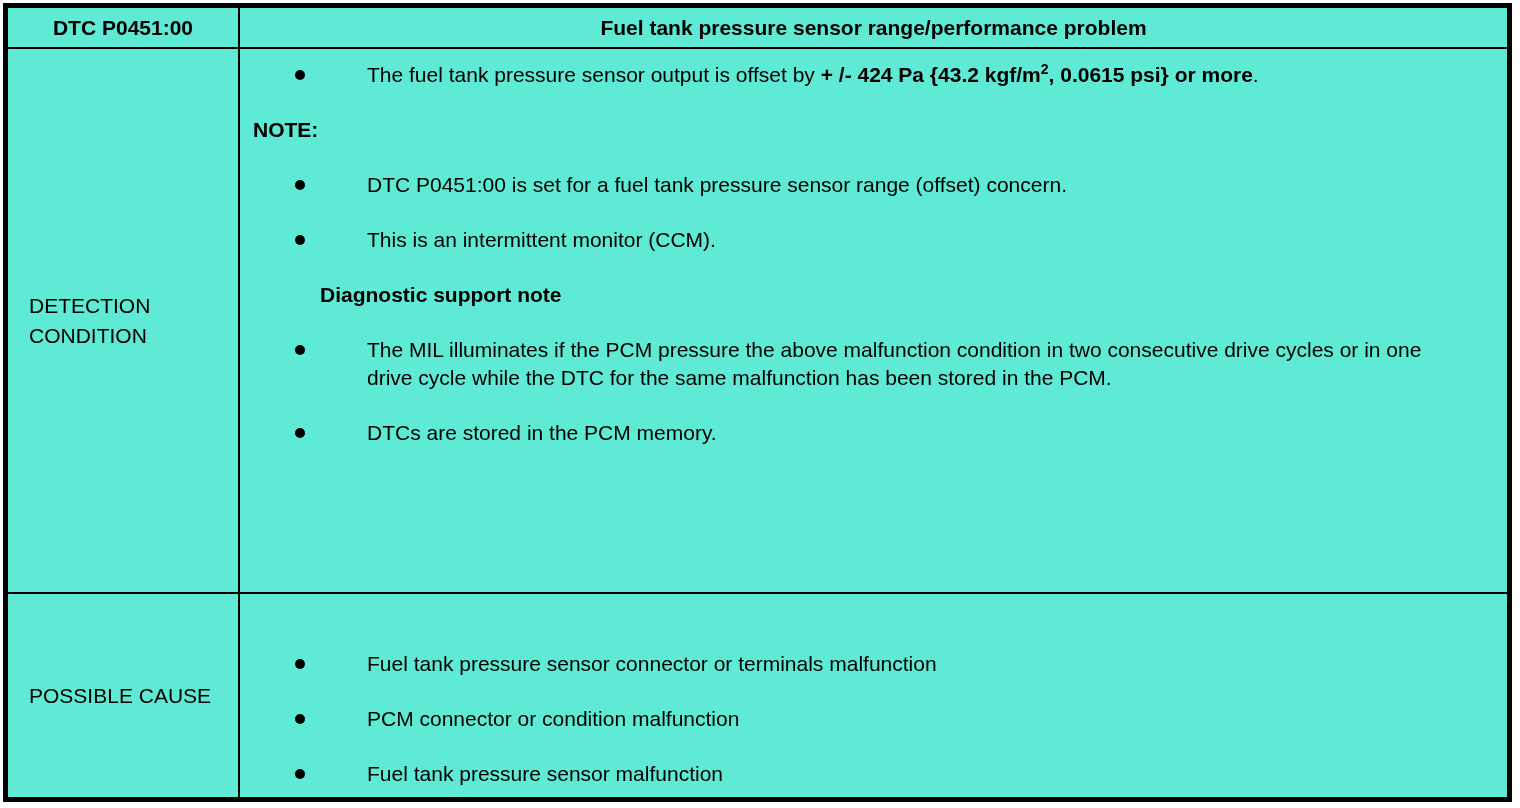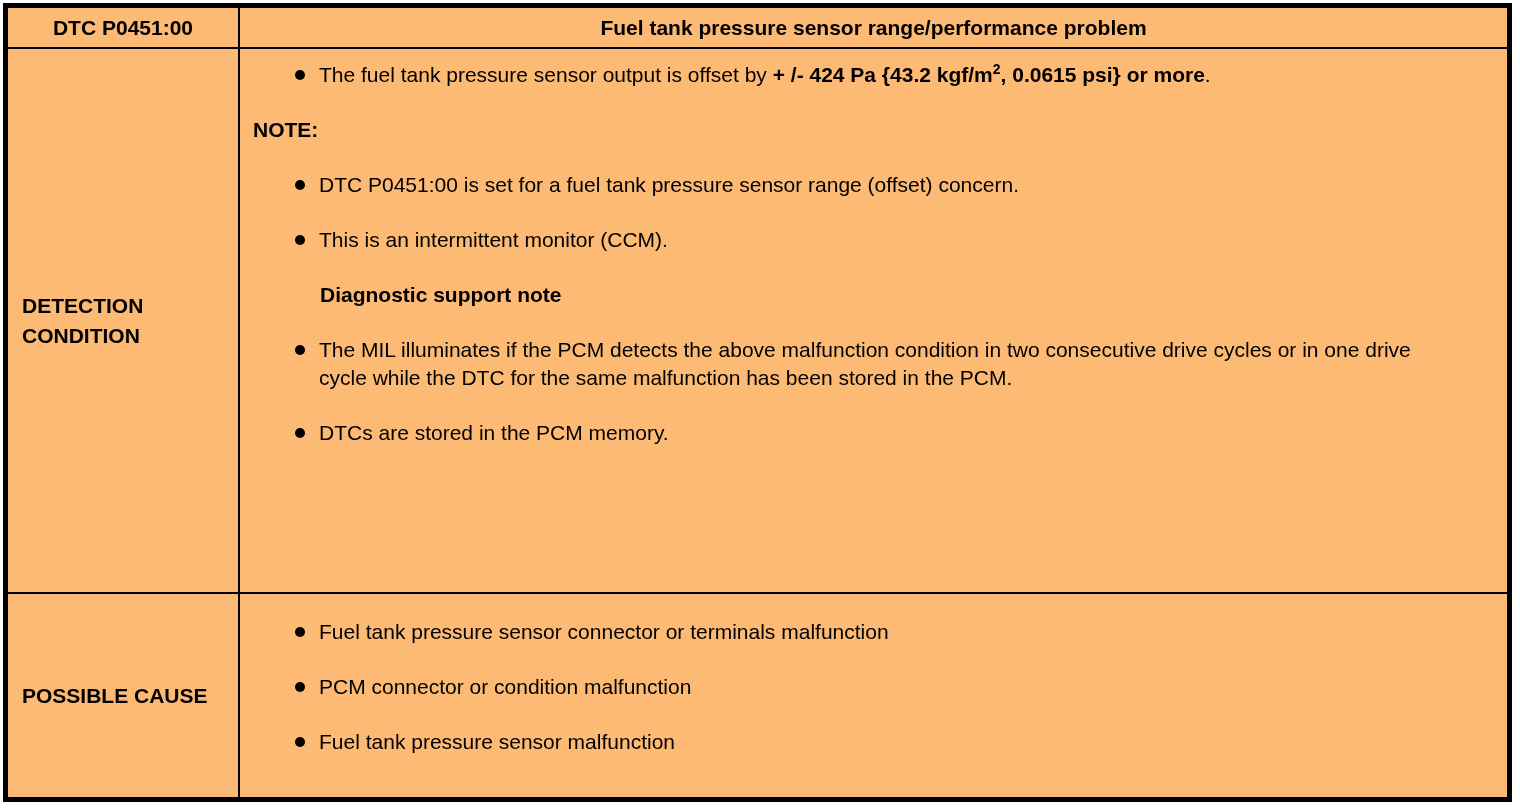--- a/index.html
+++ b/index.html
@@ -15,21 +15,21 @@
   .doc-table {
     position: absolute;
     left: 3px;
     top: 3px;
     width: 1499px;
     height: 789px;
     border: 5px solid #000000;
     display: grid;
     grid-template-columns: 232px 1fr;
     grid-template-rows: 41px 545px auto;
-    background: #fdba74;
+    background: #5eead4;
   }
   .cell {
     box-sizing: border-box;
     overflow: hidden;
   }
   .col-left {
     border-right: 2px solid #000000;
   }
   .row-line {
     border-bottom: 2px solid #000000;
@@ -38,35 +38,37 @@
     display: flex;
     align-items: center;
     justify-content: center;
     font-weight: bold;
     font-size: 21px;
   }
   .label-cell {
     display: flex;
     flex-direction: column;
     justify-content: center;
-    font-weight: bold;
+    font-weight: normal;
     font-size: 21px;
     line-height: 30px;
-    padding-left: 14px;
+    padding-left: 21px;
   }
   .content-cell {
     font-size: 21px;
     line-height: 28px;
     padding: 12px 55px 0 5px;
   }
   .content-cell.tight {
     padding-top: 24px;
+    margin-top: 32px;
   }
   .item {
     margin-bottom: 27px;
+    gap: 48px;
   }
   .item.bullet {
     display: flex;
     margin-left: 50px;
   }
   .dot {
     flex: 0 0 10px;
     width: 10px;
     height: 10px;
     border-radius: 50%;
@@ -116,21 +118,21 @@
         <span class="dot"></span>
         <span class="txt">DTC P0451:00 is set for a fuel tank pressure sensor range (offset) concern.</span>
       </div>
       <div class="item bullet">
         <span class="dot"></span>
         <span class="txt">This is an intermittent monitor (CCM).</span>
       </div>
       <div class="item subheading">Diagnostic support note</div>
       <div class="item bullet">
         <span class="dot"></span>
-        <span class="txt">The MIL illuminates if the PCM detects the above malfunction condition in two consecutive drive cycles or in one drive cycle while the DTC for the same malfunction has been stored in the PCM.</span>
+        <span class="txt">The MIL illuminates if the PCM pressure the above malfunction condition in two consecutive drive cycles or in one drive cycle while the DTC for the same malfunction has been stored in the PCM.</span>
       </div>
       <div class="item bullet">
         <span class="dot"></span>
         <span class="txt">DTCs are stored in the PCM memory.</span>
       </div>
     </div>
 
   <div class="cell label-cell col-left">
     <span>POSSIBLE CAUSE</span>
   </div>

